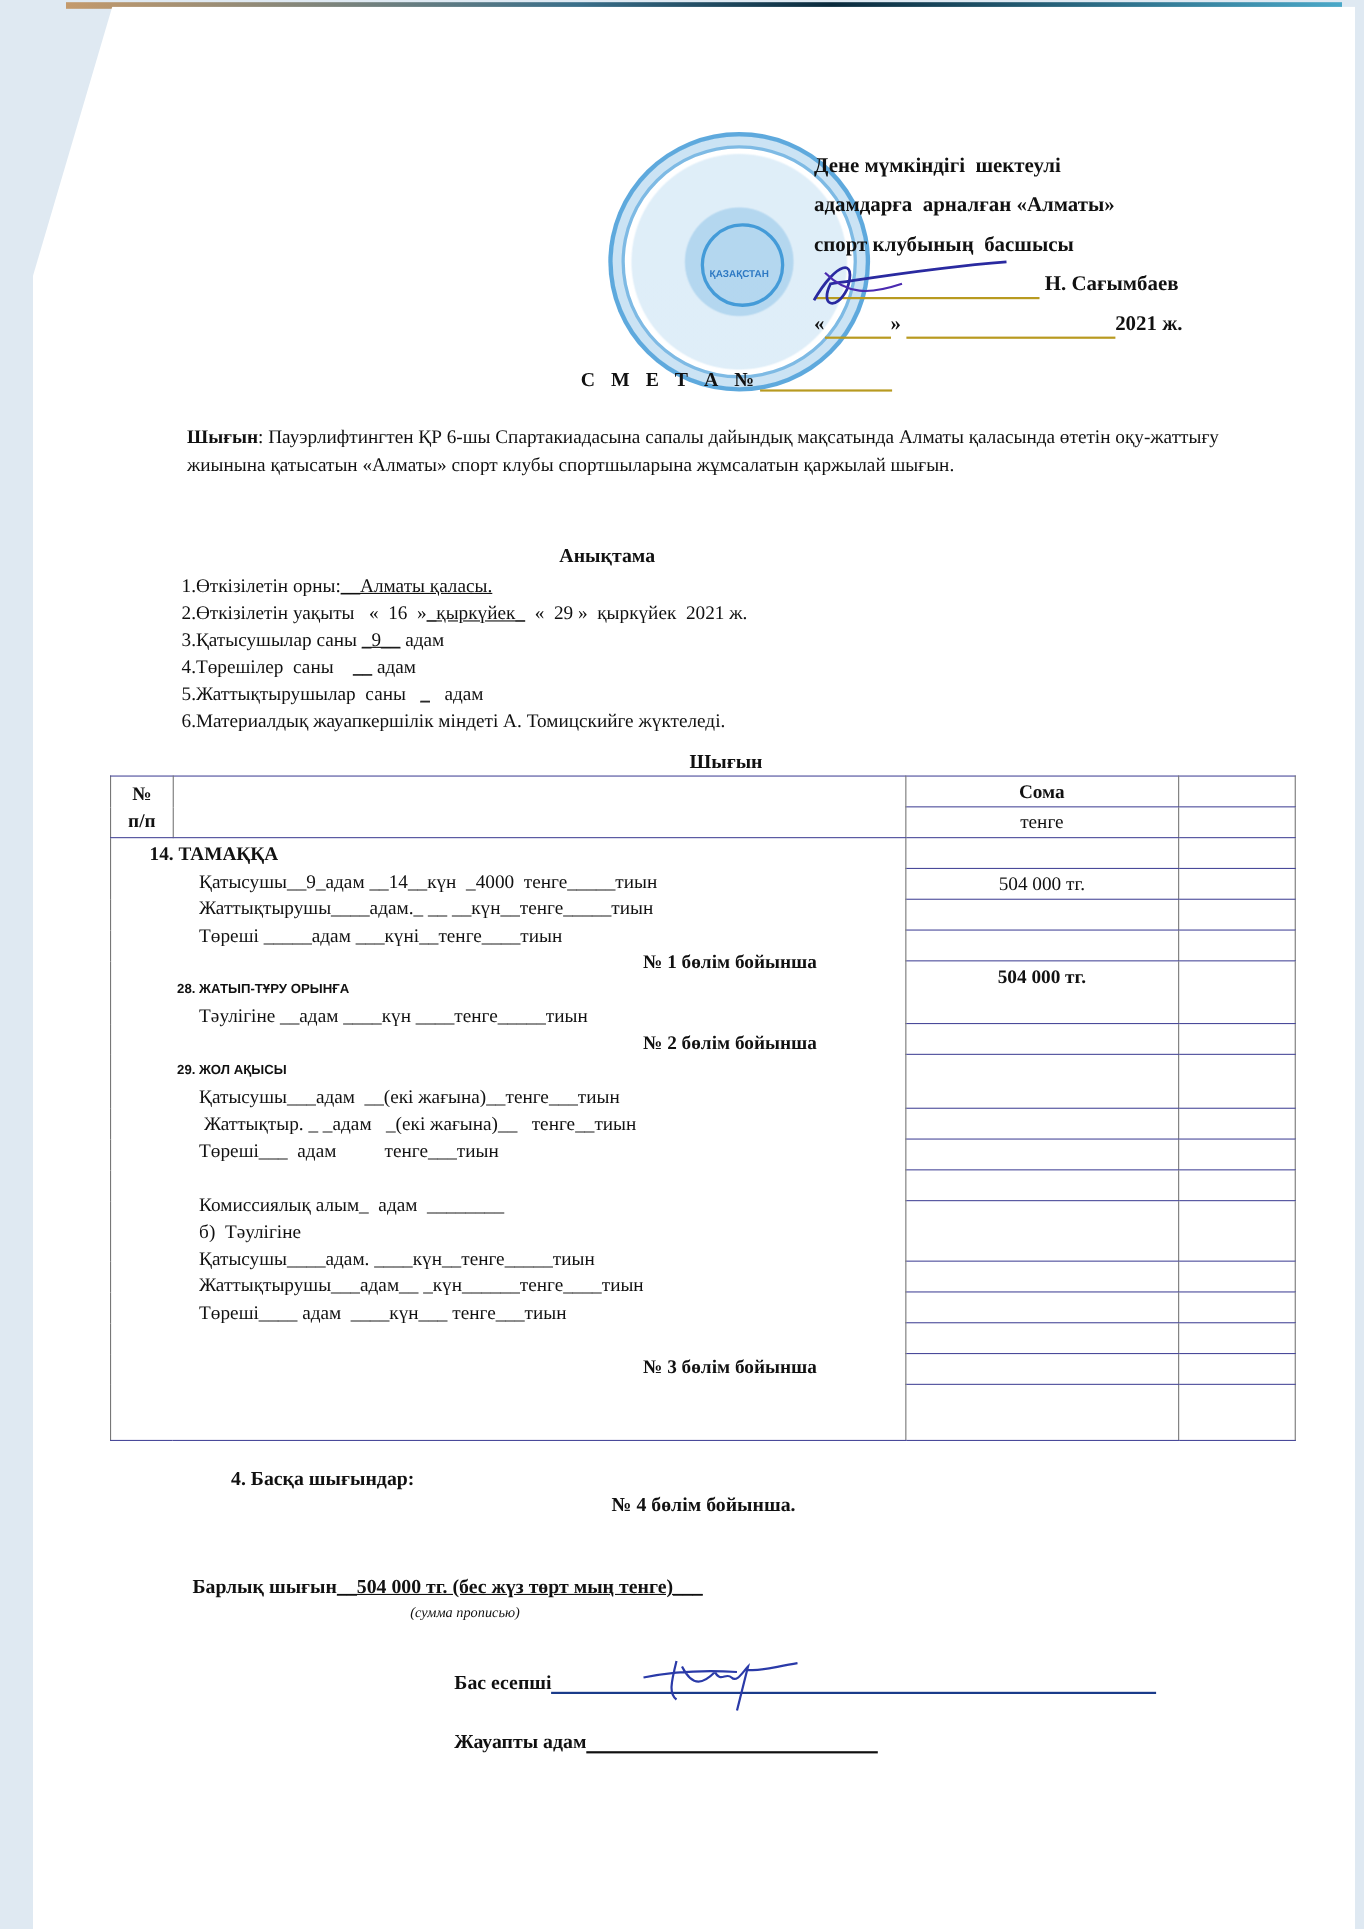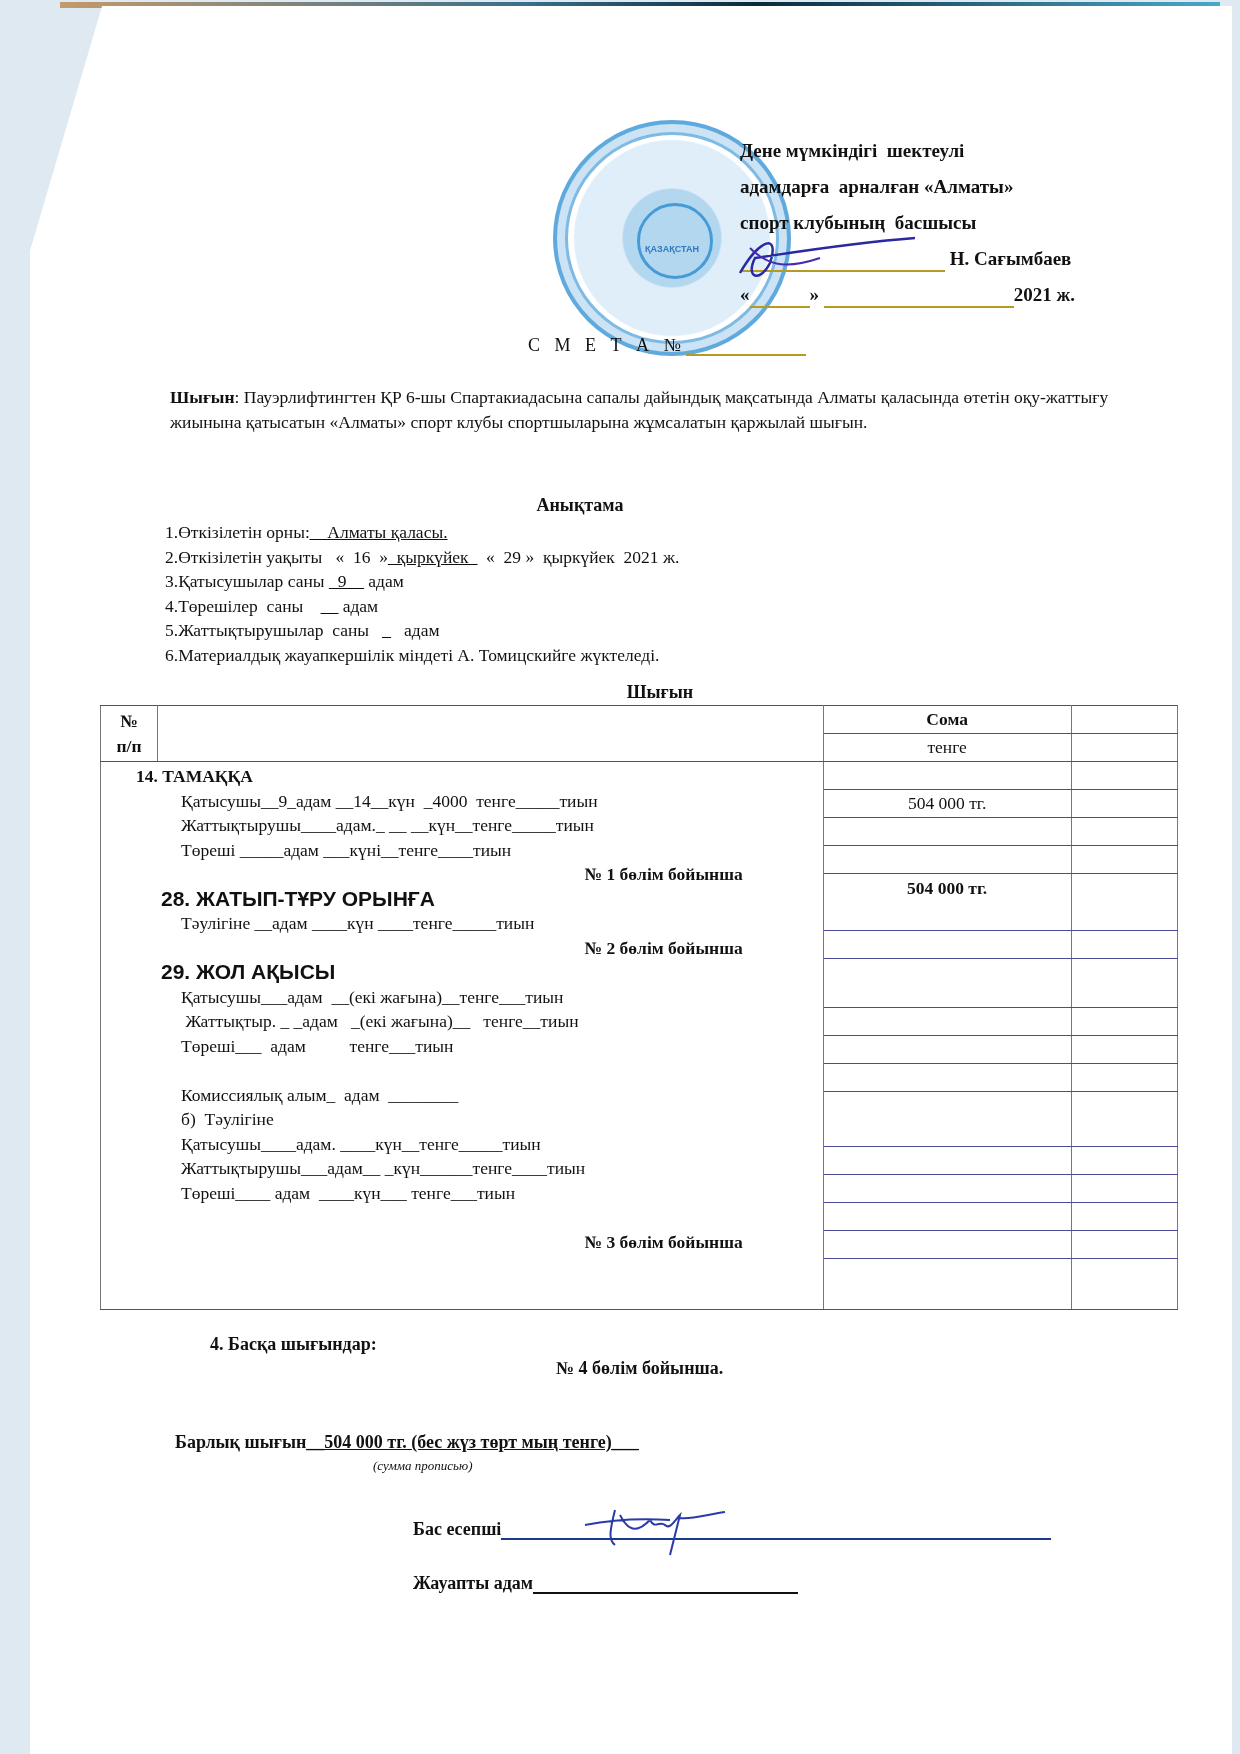--- a/index.html
+++ b/index.html
@@ -33,24 +33,24 @@
       position: absolute; left: 50%; top: 50%; width: 70px; height: 70px; margin: -35px 0 0 -35px;
       border-radius: 50%; border: 3px solid rgba(40,140,210,0.8);
     }
     .stamp-text {
       position: absolute; left: 0; right: 0; top: 120px; text-align: center;
       font-family: "Liberation Sans", sans-serif; font-size: 9px; color: rgba(30,110,190,0.9); font-weight: bold;
     }
     .signature-top {
       position: absolute; left: 730px; top: 228px; width: 190px; height: 60px;
     }
-    .title { left: 528px; top: 335px; font-size: 18px; font-weight: normal; letter-spacing: 5px; }
+    .title { left: 528px; top: 335px; font-size: 18px; font-weight: bold; letter-spacing: 5px; }
     .title .blank { display: inline-block; width: 120px; border-bottom: 2px solid #b89a20; vertical-align: bottom; }
     .purpose { left: 170px; top: 385px; width: 980px; font-size: 17.5px; line-height: 25px; }
-    .defs-title { left: 0; width: 1104px; text-align: center; top: 495px; font-size: 18px; font-weight: bold; padding-left: 28px; }
+    .defs-title { left: 0; width: 1104px; text-align: center; top: 495px; font-size: 18px; font-weight: bold; }
     .defs { left: 165px; top: 520px; font-size: 17.5px; line-height: 24.5px; }
     .u { text-decoration: underline; }
     .section-title { left: 0; width: 1240px; text-align: center; top: 682px; font-size: 18px; font-weight: bold; padding-left: 40px; }
 
     table.expense {
       position: absolute; left: 100px; top: 705px; width: 1078px;
       border-collapse: collapse; font-size: 17.5px;
     }
     table.expense td {
       border-top: 1.5px solid #4a4a9a; border-bottom: 1.5px solid #4a4a9a;
@@ -59,21 +59,21 @@
     }
     .c-num { width: 56px; text-align: center; font-weight: bold; line-height: 25px; }
     .c-desc { width: 666px; }
     .c-sum { width: 248px; text-align: center; }
     .c-extra { width: 106px; }
     .desc-cell { vertical-align: top !important; padding-top: 2px !important; border-right: 1px solid #777; }
     .desc-block { line-height: 24.5px; }
     .indent1 { padding-left: 35px; }
     .indent2 { padding-left: 80px; }
     .right-line { text-align: right; padding-right: 80px; font-weight: bold; }
-    .sans { font-family: "Liberation Sans", sans-serif; font-weight: bold; font-size: 21px; }
+    .sans { font-family: "Liberation Sans", sans-serif; font-weight: bold; font-size: 12px; }
     .sum-cell { height: 27px; margin-top: 40px; }
 
     .other { left: 210px; top: 1334px; font-size: 18px; font-weight: bold; }
     .other-sum { left: 556px; top: 1358px; font-size: 18px; font-weight: bold; }
     .total { left: 175px; top: 1432px; font-size: 18px; font-weight: bold; }
     .total .val { text-decoration: underline; }
     .words-hint { left: 373px; top: 1458px; font-size: 13px; font-style: italic; }
     .accountant { left: 413px; top: 1519px; font-size: 18px; font-weight: bold; }
     .sign-line { display: inline-block; border-bottom: 2px solid #1a3b8a; vertical-align: bottom; }
     .responsible { left: 413px; top: 1573px; font-size: 18px; font-weight: bold; }

